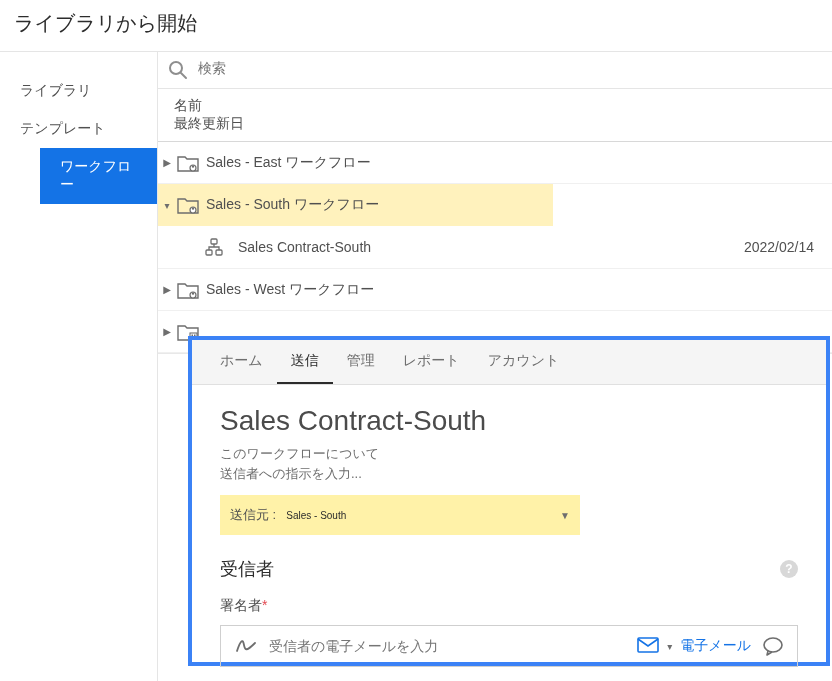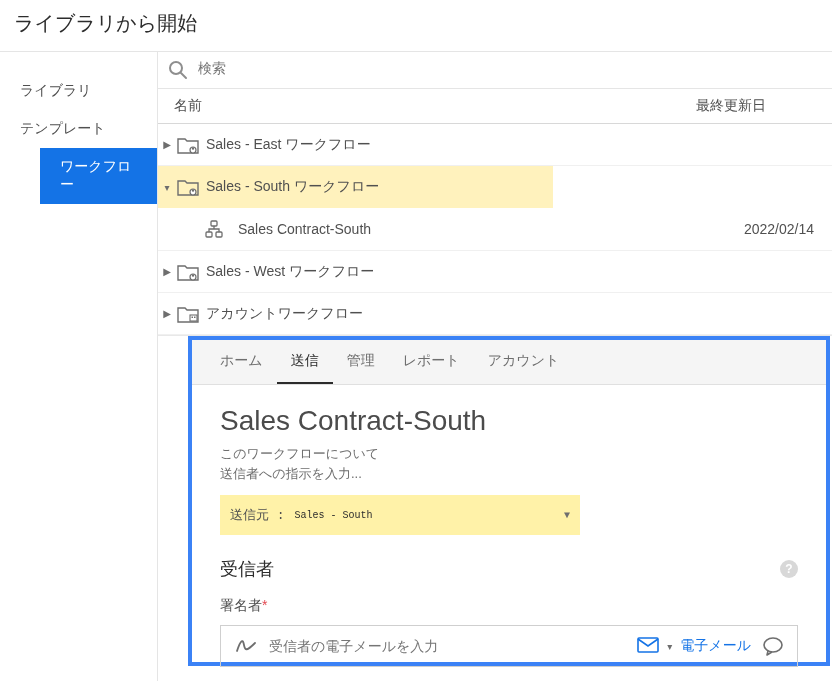--- a/index.html
+++ b/index.html
@@ -59,20 +59,21 @@
     margin-left: 10px;
     color: #767676;
     width: 100%;
     background: transparent;
   }
   .list-header {
     display: flex;
     padding: 8px 16px;
     border-bottom: 1px solid #d8d8d8;
     color: #505050;
+    flex-direction: column;
   }
   .col-name { flex: 1; }
   .col-date { width: 120px; text-align: left; }
   .tree {
     border-bottom: 1px solid #e8e8e8;
   }
   .tree-row {
     display: flex;
     align-items: center;
     min-height: 42px;
@@ -144,21 +145,20 @@
   }
   .ov-sub { font-size: 13px; color: #6e6e6e; margin-bottom:2px; }
   .ov-send-row {
     display: flex;
     align-items: center;
     margin-top: 12px;
     background: #fff2a8;
     height: 40px;
     padding: 0 10px;
     width: 360px;
-    font-family: Liberation Mono, monospace;
   }
   .ov-send-row .label { font-size:13px; color:#505050; margin-right:10px;}
   .ov-send-row .val { flex:1; color:#2c2c2c; font-size:10px;}
   .ov-section-title {
     font-size: 18px;
     color: #2c2c2c;
     margin-top: 22px;
     display:flex;
     align-items:center;
     justify-content:space-between;
@@ -278,21 +278,20 @@
       <div class="tree-row">
         <div class="caret">▶</div>
         <div class="folder-icon">
           <svg width="22" height="18" viewBox="0 0 22 18">
               <path d="M1 3 h7 l2 2 h11 v12 h-20 z" fill="none" stroke="#6e6e6e" stroke-width="1.4"></path>
               <rect x="13" y="10" width="7" height="6" fill="#fff" stroke="#6e6e6e" stroke-width="1.1"></rect>
               <rect x="14.5" y="11.5" width="1.5" height="1.5" fill="#6e6e6e"></rect>
               <rect x="17" y="11.5" width="1.5" height="1.5" fill="#6e6e6e"></rect>
             </svg>
         </div>
-        <div class="tree-label">アカウントワークフロー</div>
       </div>
 
     </div>
   </div>
 </div>
 
 <div class="overlay">
   <div class="ov-tabs">
     <div class="ov-tab">ホーム</div>
     <div class="ov-tab active">送信</div>

